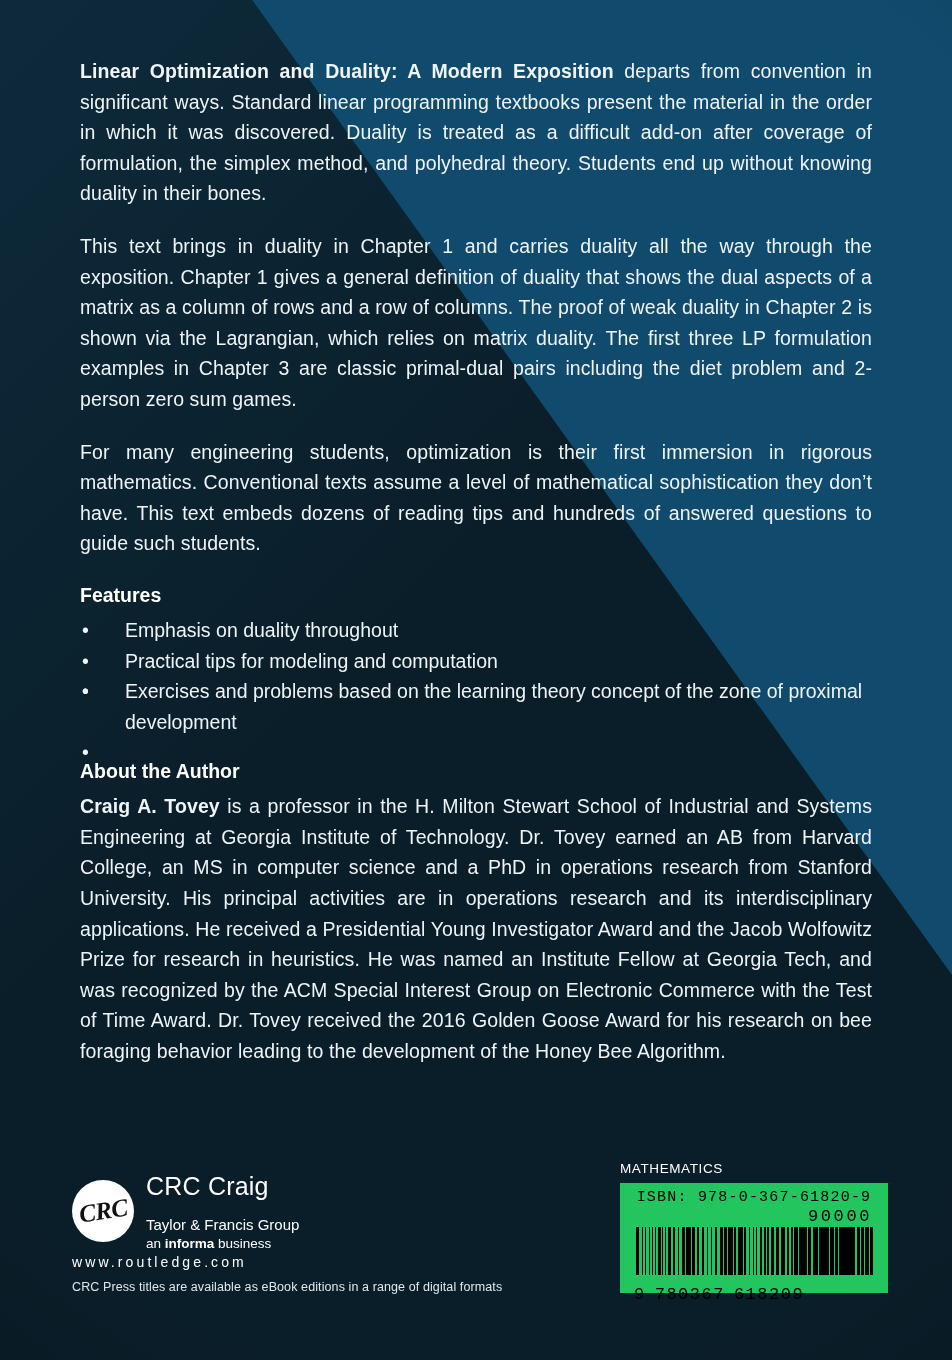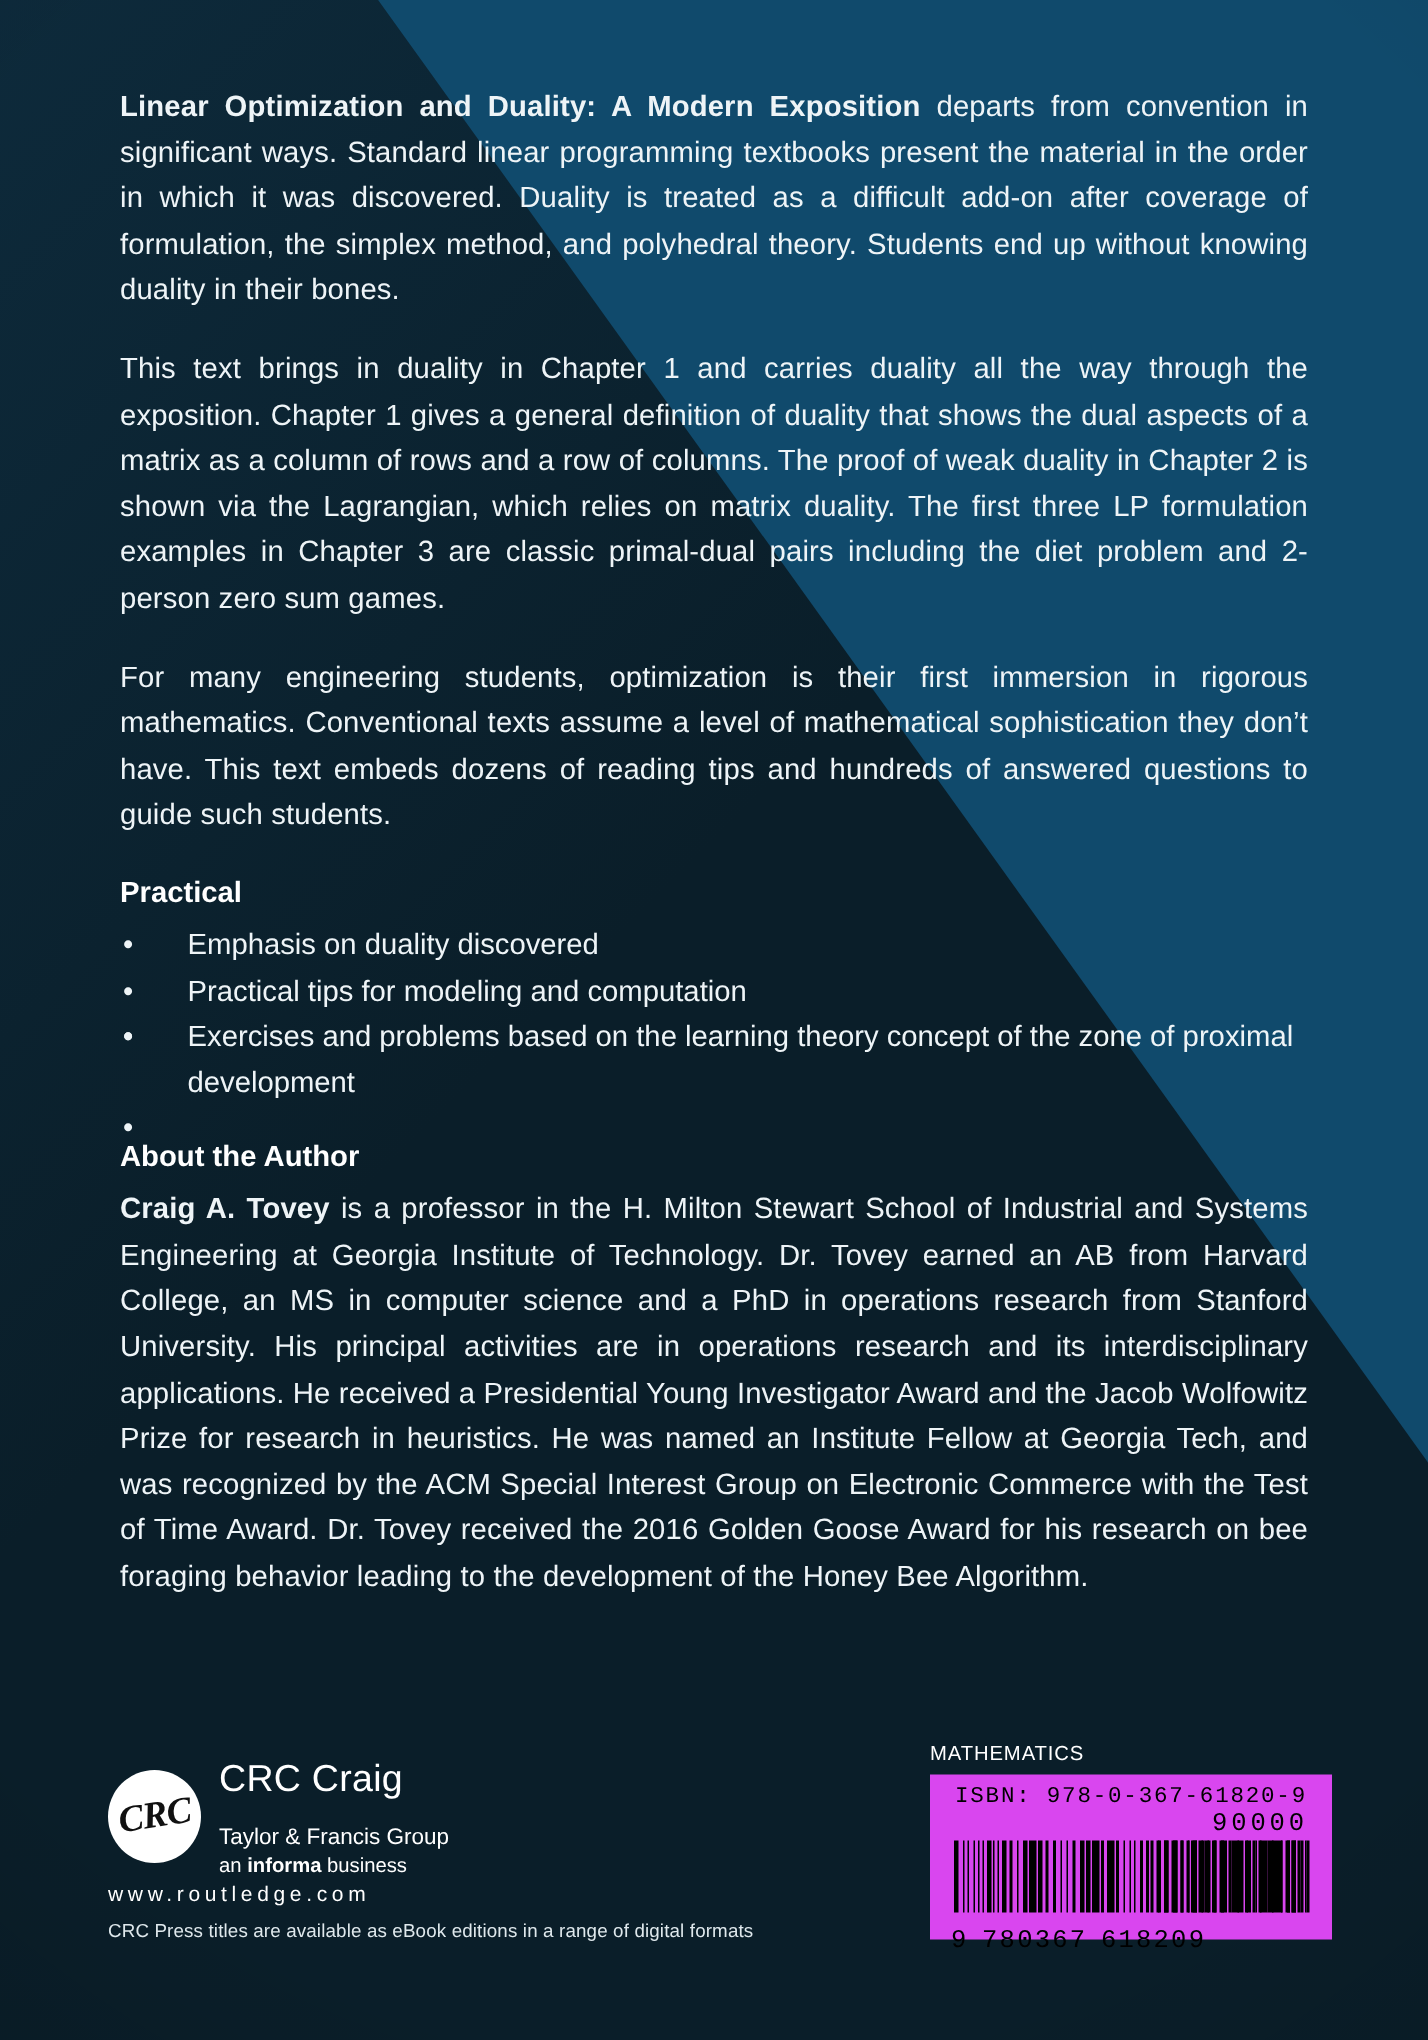--- a/index.html
+++ b/index.html
@@ -179,21 +179,21 @@
     font-size: 13.5px;
     letter-spacing: 0.6px;
     color: #ffffff;
   }
   .barcode-box {
     position: absolute;
     left: 620px;
     top: 33px;
     width: 268px;
     height: 110px;
-    background: #d946ef;
+    background: #22c55e;
     box-sizing: border-box;
     padding: 6px 10px 4px 10px;
   }
   .isbn-line {
     font-family: "Liberation Mono", monospace;
     font-size: 15px;
     color: #000;
     text-align: center;
     letter-spacing: 1.2px;
     white-space: nowrap;
@@ -246,24 +246,24 @@
   <div class="vignette"></div>
 
   <div class="content">
 
     <p class="body"><span class="b">Linear Optimization and Duality: A Modern Exposition</span><span> departs from convention in significant ways. Standard linear programming textbooks present the material in the order in which it was discovered. Duality is treated as a difficult add-on after coverage of formulation, the simplex method, and polyhedral theory. Students end up without knowing duality in their bones.</span></p>
 
     <p class="body">This text brings in duality in Chapter 1 and carries duality all the way through the exposition. Chapter 1 gives a general definition of duality that shows the dual aspects of a matrix as a column of rows and a row of columns. The proof of weak duality in Chapter 2 is shown via the Lagrangian, which relies on matrix duality. The first three LP formulation examples in Chapter 3 are classic primal-dual pairs including the diet problem and 2-person zero sum games.</p>
 
     <p class="body">For many engineering students, optimization is their first immersion in rigorous mathematics.  Conventional texts assume a level of mathematical sophistication they don’t have. This text embeds dozens of reading tips and hundreds of answered questions to guide such students.</p>
 
-    <h2 class="section">Practical</h2>
+    <h2 class="section">Features</h2>
 
     <ul class="features">
-      <li><span class="bullet">•</span><span>Emphasis on duality discovered</span></li>
+      <li><span class="bullet">•</span><span>Emphasis on duality throughout</span></li>
       <li><span class="bullet">•</span><span>Practical tips for modeling and computation</span></li>
       <li><span class="bullet">•</span></li>
       <li><span class="bullet">•</span><span>Exercises and problems based on the learning theory concept of the zone of proximal development</span></li>
       <li><span class="bullet">•</span></li>
     </ul>
 
     <h2 class="section">About the Author</h2>
 
     <p class="body author-block"><span class="b">Craig A. Tovey</span><span> is a professor in the H. Milton Stewart School of Industrial and Systems Engineering at Georgia Institute of Technology.  Dr. Tovey earned an AB from Harvard College, an MS in computer science and a PhD in operations research from Stanford University. His principal activities are in operations research and its interdisciplinary applications. He received a Presidential Young Investigator Award and the Jacob Wolfowitz Prize for research in heuristics. He was named an Institute Fellow at Georgia Tech, and was recognized by the ACM Special Interest Group on Electronic Commerce with the Test of Time Award. Dr. Tovey received the 2016 Golden Goose Award for his research on bee foraging behavior leading to the development of the Honey Bee Algorithm.</span></p>
   </div>

